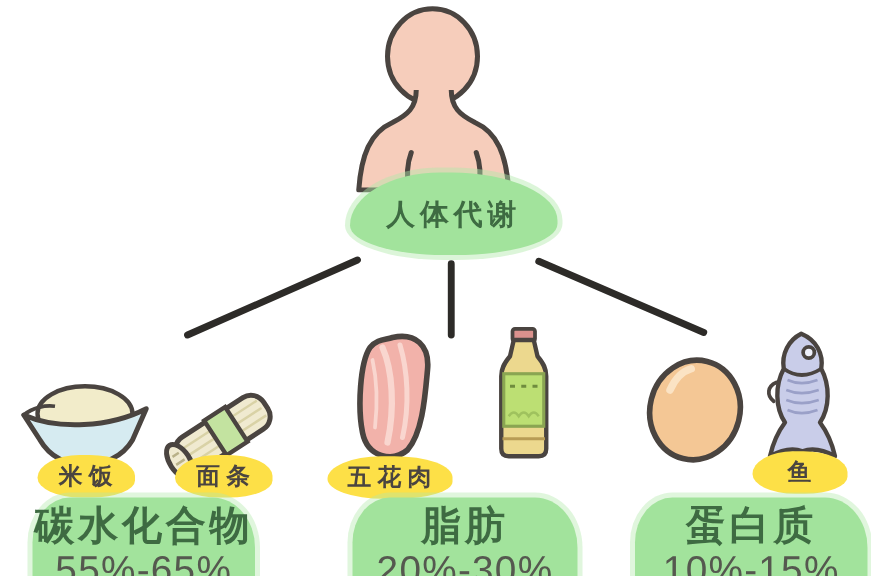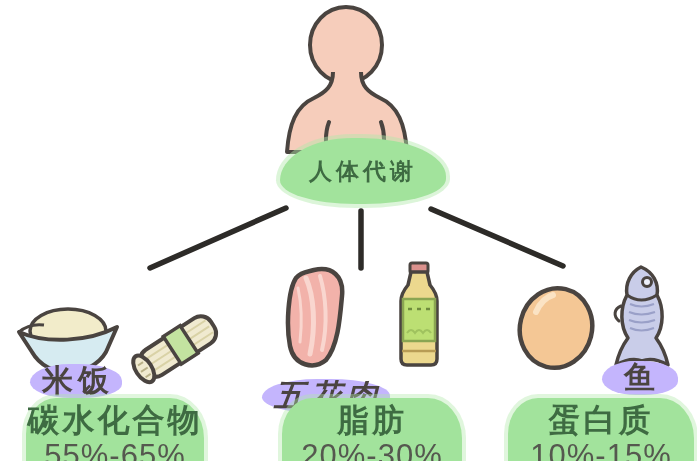--- a/index.html
+++ b/index.html
@@ -16,23 +16,23 @@
     border-radius: 46% 54% 52% 48% / 68% 62% 40% 38%;
     display:flex; flex-direction:column; justify-content:center; align-items:center;
     color:#3e6b42; font-weight:bold; font-size:23px; letter-spacing:4px;
     line-height:1.22; text-align:right;
     box-shadow:0 0 0 4px rgba(178,232,170,0.45);
   }
 
   
   .item-label {
     position:absolute; height:34px; box-sizing:border-box;
-    background:#c4b5fd; color:#4a4440;
+    background:#fde047; color:#4a4440;
     border-radius: 48% 52% 50% 50% / 60% 55% 45% 52%;
-    font-size:31px; font-weight:bold; letter-spacing:5px;
+    font-size:19px; font-weight:bold; letter-spacing:5px;
     display:flex; align-items:center; justify-content:center;
     padding:0 8px 0 12px; white-space:nowrap;
   }
 
   
   .cat-blob {
     position:absolute; top:398px; box-sizing:border-box;
     background:#a2e39c;
     border-radius: 30px 34px 10px 12px / 36px 40px 10px 12px;
     padding:3px 0 18px; text-align:center;
@@ -82,20 +82,23 @@
       <rect x="-8" y="-16.5" width="20" height="33" fill="#c3e3a0" stroke="#4a4440" stroke-width="3.5"></rect>
       <ellipse cx="-42" cy="0" rx="8" ry="15" fill="#f0ead0" stroke="#4a4440" stroke-width="4"></ellipse>
       <line x1="-45" y1="-6" x2="-39" y2="-6" stroke="#b9b188" stroke-width="2"></line>
       <line x1="-46" y1="1" x2="-38" y2="1" stroke="#b9b188" stroke-width="2"></line>
       <line x1="-45" y1="8" x2="-39" y2="8" stroke="#b9b188" stroke-width="2"></line>
     </g>
   </svg>
   <div class="item-label" style="left:30px;  top:364px; min-width:78px;">
       <span>米饭</span>
     </div>
+  <div class="item-label" style="left:140px; top:364px; min-width:78px;">
+      <span>面条</span>
+    </div>
   <div class="cat-blob" style="left:26px; width:178px;">
     <div class="cat-name">碳水化合物</div>
     <div class="cat-range">55%-65%</div>
   </div>
 
   <svg class="abs" style="left:280px; top:266px;" width="72" height="104" viewBox="0 0 72 104">
     <path d="M34,4 C52,0 64,10 62,30 C60,52 58,80 46,94 C34,104 14,100 10,80 C6,60 8,24 16,12 C22,5 28,6 34,4 Z" fill="#f2b2aa" stroke="#4a4440" stroke-width="4.5" stroke-linejoin="round"></path>
     <path d="M26,12 C34,30 36,60 30,88" fill="none" stroke="#f9d6cf" stroke-width="5" stroke-linecap="round"></path>
     <path d="M40,10 C46,30 48,58 42,84" fill="none" stroke="#f9d6cf" stroke-width="4" stroke-linecap="round"></path>
     <path d="M18,22 C22,40 22,58 20,76" fill="none" stroke="#f9d6cf" stroke-width="3" stroke-linecap="round"></path>
@@ -104,21 +107,21 @@
   <svg class="abs" style="left:391px; top:261px;" width="56" height="108" viewBox="0 0 56 108">
     <rect x="19" y="2" width="18" height="10" rx="2" fill="#db918d" stroke="#4a4440" stroke-width="3"></rect>
     <path d="M20,11 L17,24 C12,30 10,34 10,40 L10,98 C10,102 12,104 16,104 L40,104 C44,104 46,102 46,98 L46,40 C46,34 44,30 39,24 L36,11 Z" fill="#ecd88e" stroke="#4a4440" stroke-width="3.5" stroke-linejoin="round"></path>
     <rect x="12" y="38" width="32" height="42" fill="#bcdf73" stroke="#8aa552" stroke-width="2.5"></rect>
     <line x1="17" y1="48" x2="21" y2="48" stroke="#6f8c3e" stroke-width="2.5"></line>
     <line x1="26" y1="48" x2="30" y2="48" stroke="#6f8c3e" stroke-width="2.5"></line>
     <line x1="35" y1="48" x2="39" y2="48" stroke="#6f8c3e" stroke-width="2.5"></line>
     <path d="M16,72 Q20,66 24,72 Q28,66 32,72 Q36,66 40,72" fill="none" stroke="#9fc25e" stroke-width="2"></path>
     <line x1="11" y1="90" x2="45" y2="90" stroke="#b89c55" stroke-width="2.5"></line>
   </svg>
-  <div class="item-label" style="left:262px; top:379px; min-width:100px;font-style:italic;">
+  <div class="item-label" style="left:262px; top:365px; min-width:100px;">
       <span>五花肉</span>
     </div>
   <div class="cat-blob" style="left:282px; width:180px;">
     <div class="cat-name">脂肪</div>
     <div class="cat-range">20%-30%</div>
   </div>
 
   <svg class="abs" style="left:514px; top:284px;" width="84" height="88" viewBox="0 0 84 88">
     <ellipse cx="42" cy="44" rx="36" ry="40" transform="rotate(14 42 44)" fill="#f4c795" stroke="#4a4440" stroke-width="4.5"></ellipse>
     <path d="M22,28 C26,19 32,13 39,11" fill="none" stroke="#fbe3c4" stroke-width="6" stroke-linecap="round"></path>

